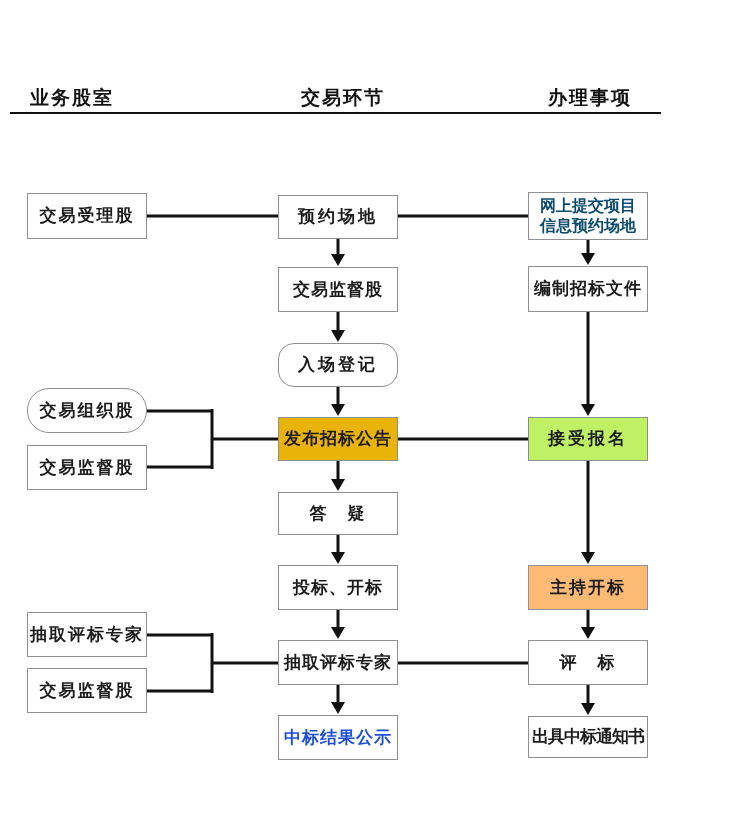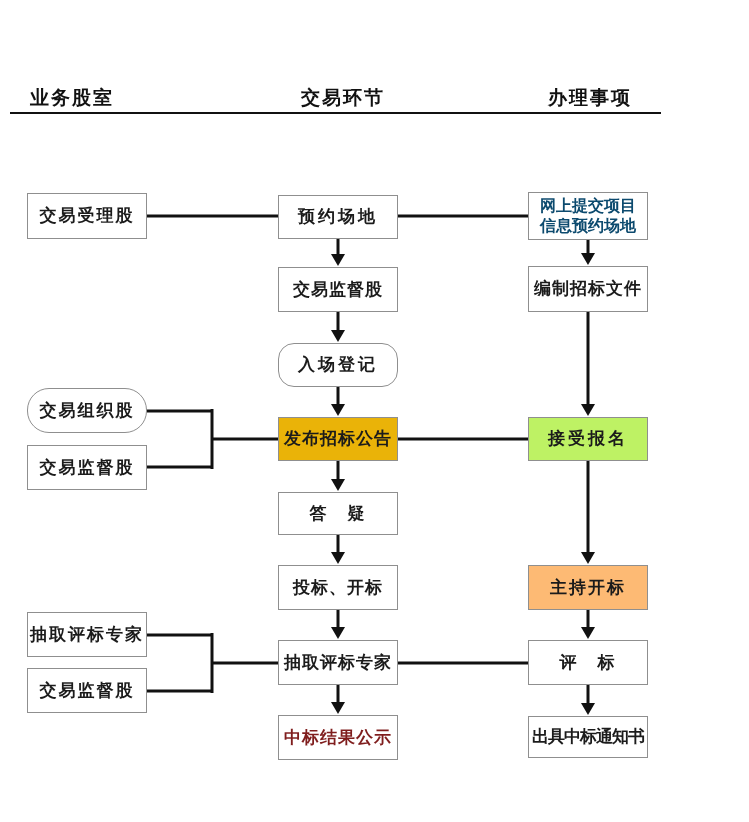--- a/index.html
+++ b/index.html
@@ -103,16 +103,16 @@
       <div class="flow-box" style="left: 27px; top: 445px; width: 120px; height: 45px; letter-spacing: 2px; border-color: rgb(143, 143, 143); background: rgb(255, 255, 255); color: rgb(27, 27, 27);">交易监督股</div>
       <div class="flow-box" style="left: 278px; top: 417px; width: 120px; height: 44px; letter-spacing: 1px; border-color: rgb(143, 143, 143); background: #eab308; color: rgb(27, 27, 27);">发布招标公告</div>
       <div class="flow-box" style="left: 528px; top: 417px; width: 120px; height: 44px; letter-spacing: 3px; border-color: rgb(143, 143, 143); background: #bef264; color: rgb(27, 27, 27);">接受报名</div>
       <div class="flow-box" style="left: 278px; top: 492px; width: 120px; height: 43px; letter-spacing: 2px; border-color: rgb(143, 143, 143); background: rgb(255, 255, 255); color: rgb(27, 27, 27);">答　疑</div>
       <div class="flow-box" style="left: 278px; top: 565px; width: 120px; height: 45px; letter-spacing: 1px; border-color: rgb(143, 143, 143); background: rgb(255, 255, 255); color: rgb(27, 27, 27);">投标、开标</div>
       <div class="flow-box" style="left: 528px; top: 565px; width: 120px; height: 45px; letter-spacing: 2px; border-color: rgb(143, 143, 143); background: #fdba74; color: rgb(27, 27, 27);">主持开标</div>
       <div class="flow-box" style="left: 27px; top: 612px; width: 120px; height: 45px; letter-spacing: 2px; border-color: rgb(143, 143, 143); background: rgb(255, 255, 255); color: rgb(27, 27, 27);">抽取评标专家</div>
       <div class="flow-box" style="left: 27px; top: 668px; width: 120px; height: 45px; letter-spacing: 2px; border-color: rgb(143, 143, 143); background: rgb(255, 255, 255); color: rgb(27, 27, 27);">交易监督股</div>
       <div class="flow-box" style="left: 278px; top: 640px; width: 120px; height: 45px; letter-spacing: 1px; border-color: rgb(143, 143, 143); background: rgb(255, 255, 255); color: rgb(27, 27, 27);">抽取评标专家</div>
       <div class="flow-box" style="left: 528px; top: 640px; width: 120px; height: 45px; letter-spacing: 2px; border-color: rgb(143, 143, 143); background: rgb(255, 255, 255); color: rgb(27, 27, 27);">评　标</div>
-      <div class="flow-box" style="left: 278px; top: 715px; width: 120px; height: 45px; letter-spacing: 1px; border-color: rgb(143, 143, 143); background: rgb(255, 255, 255); color: #7f1d1d;">中标结果公示</div>
+      <div class="flow-box" style="left: 278px; top: 715px; width: 120px; height: 45px; letter-spacing: 1px; border-color: rgb(143, 143, 143); background: rgb(255, 255, 255); color: #1d4ed8;">中标结果公示</div>
       <div class="flow-box" style="left: 528px; top: 716px; width: 120px; height: 42px; letter-spacing: -1px; border-color: rgb(143, 143, 143); background: rgb(255, 255, 255); color: rgb(27, 27, 27);">出具中标通知书</div>
     </div>
 </div>
 
 </body></html>

